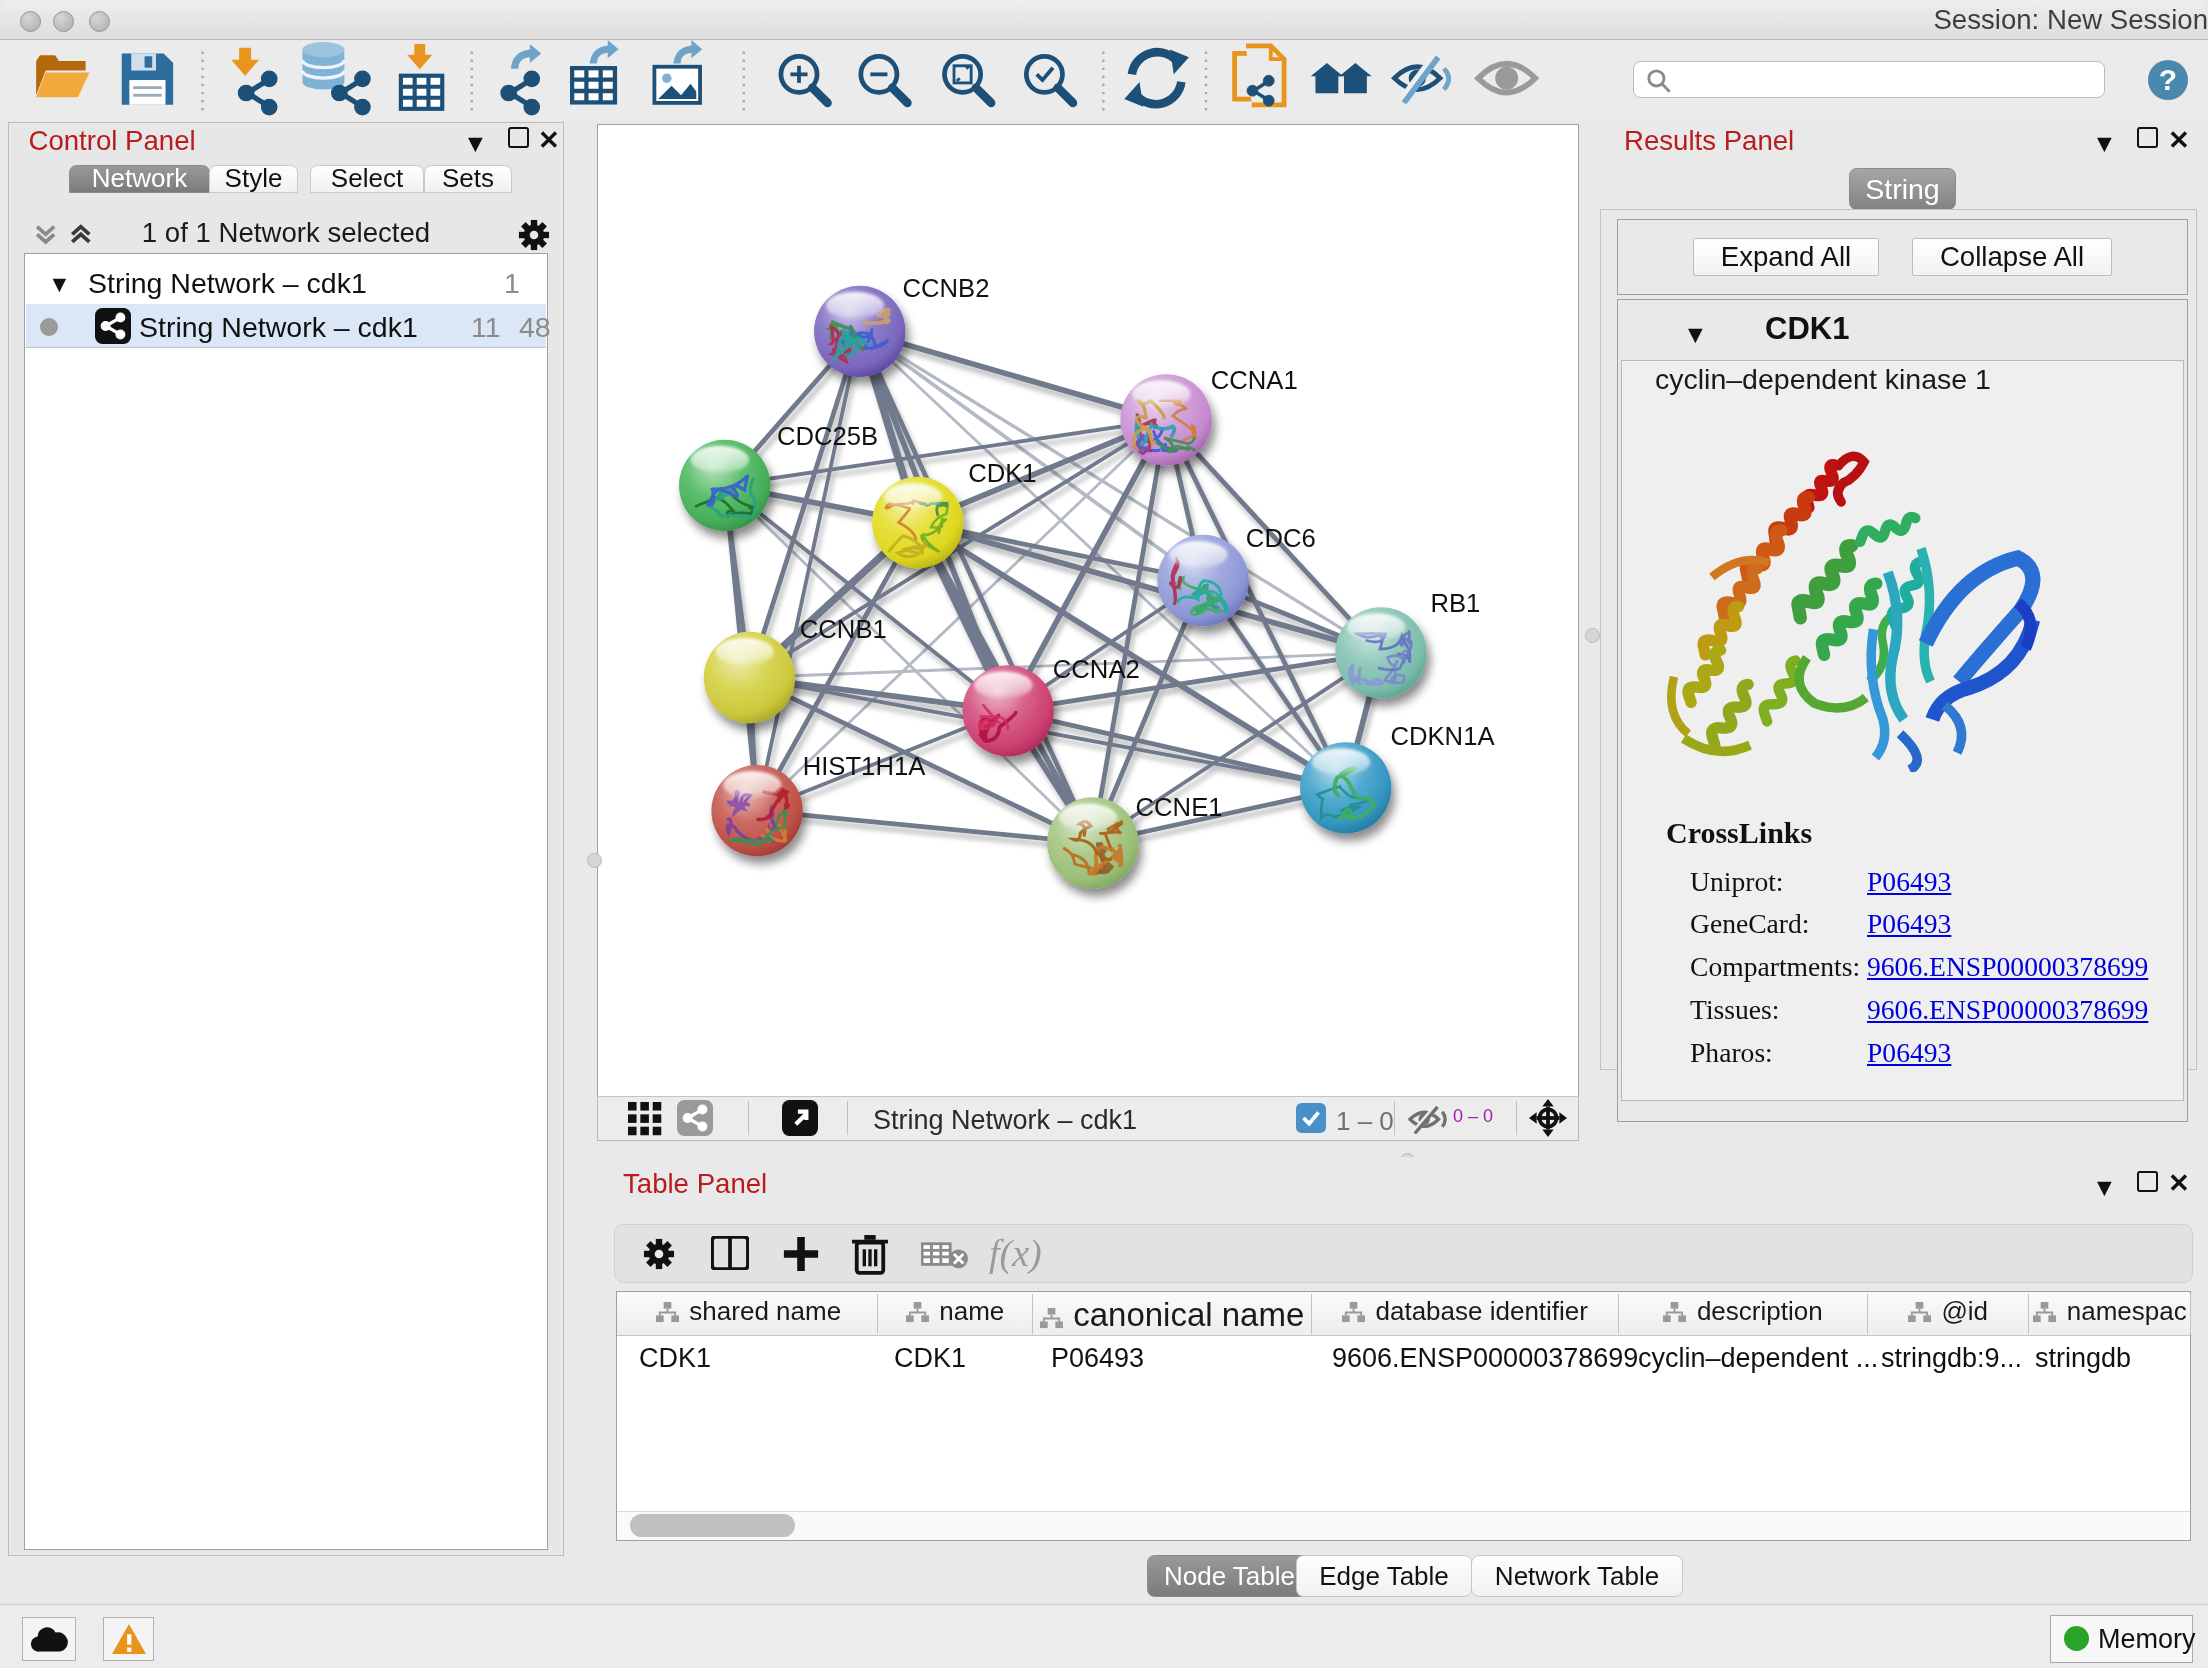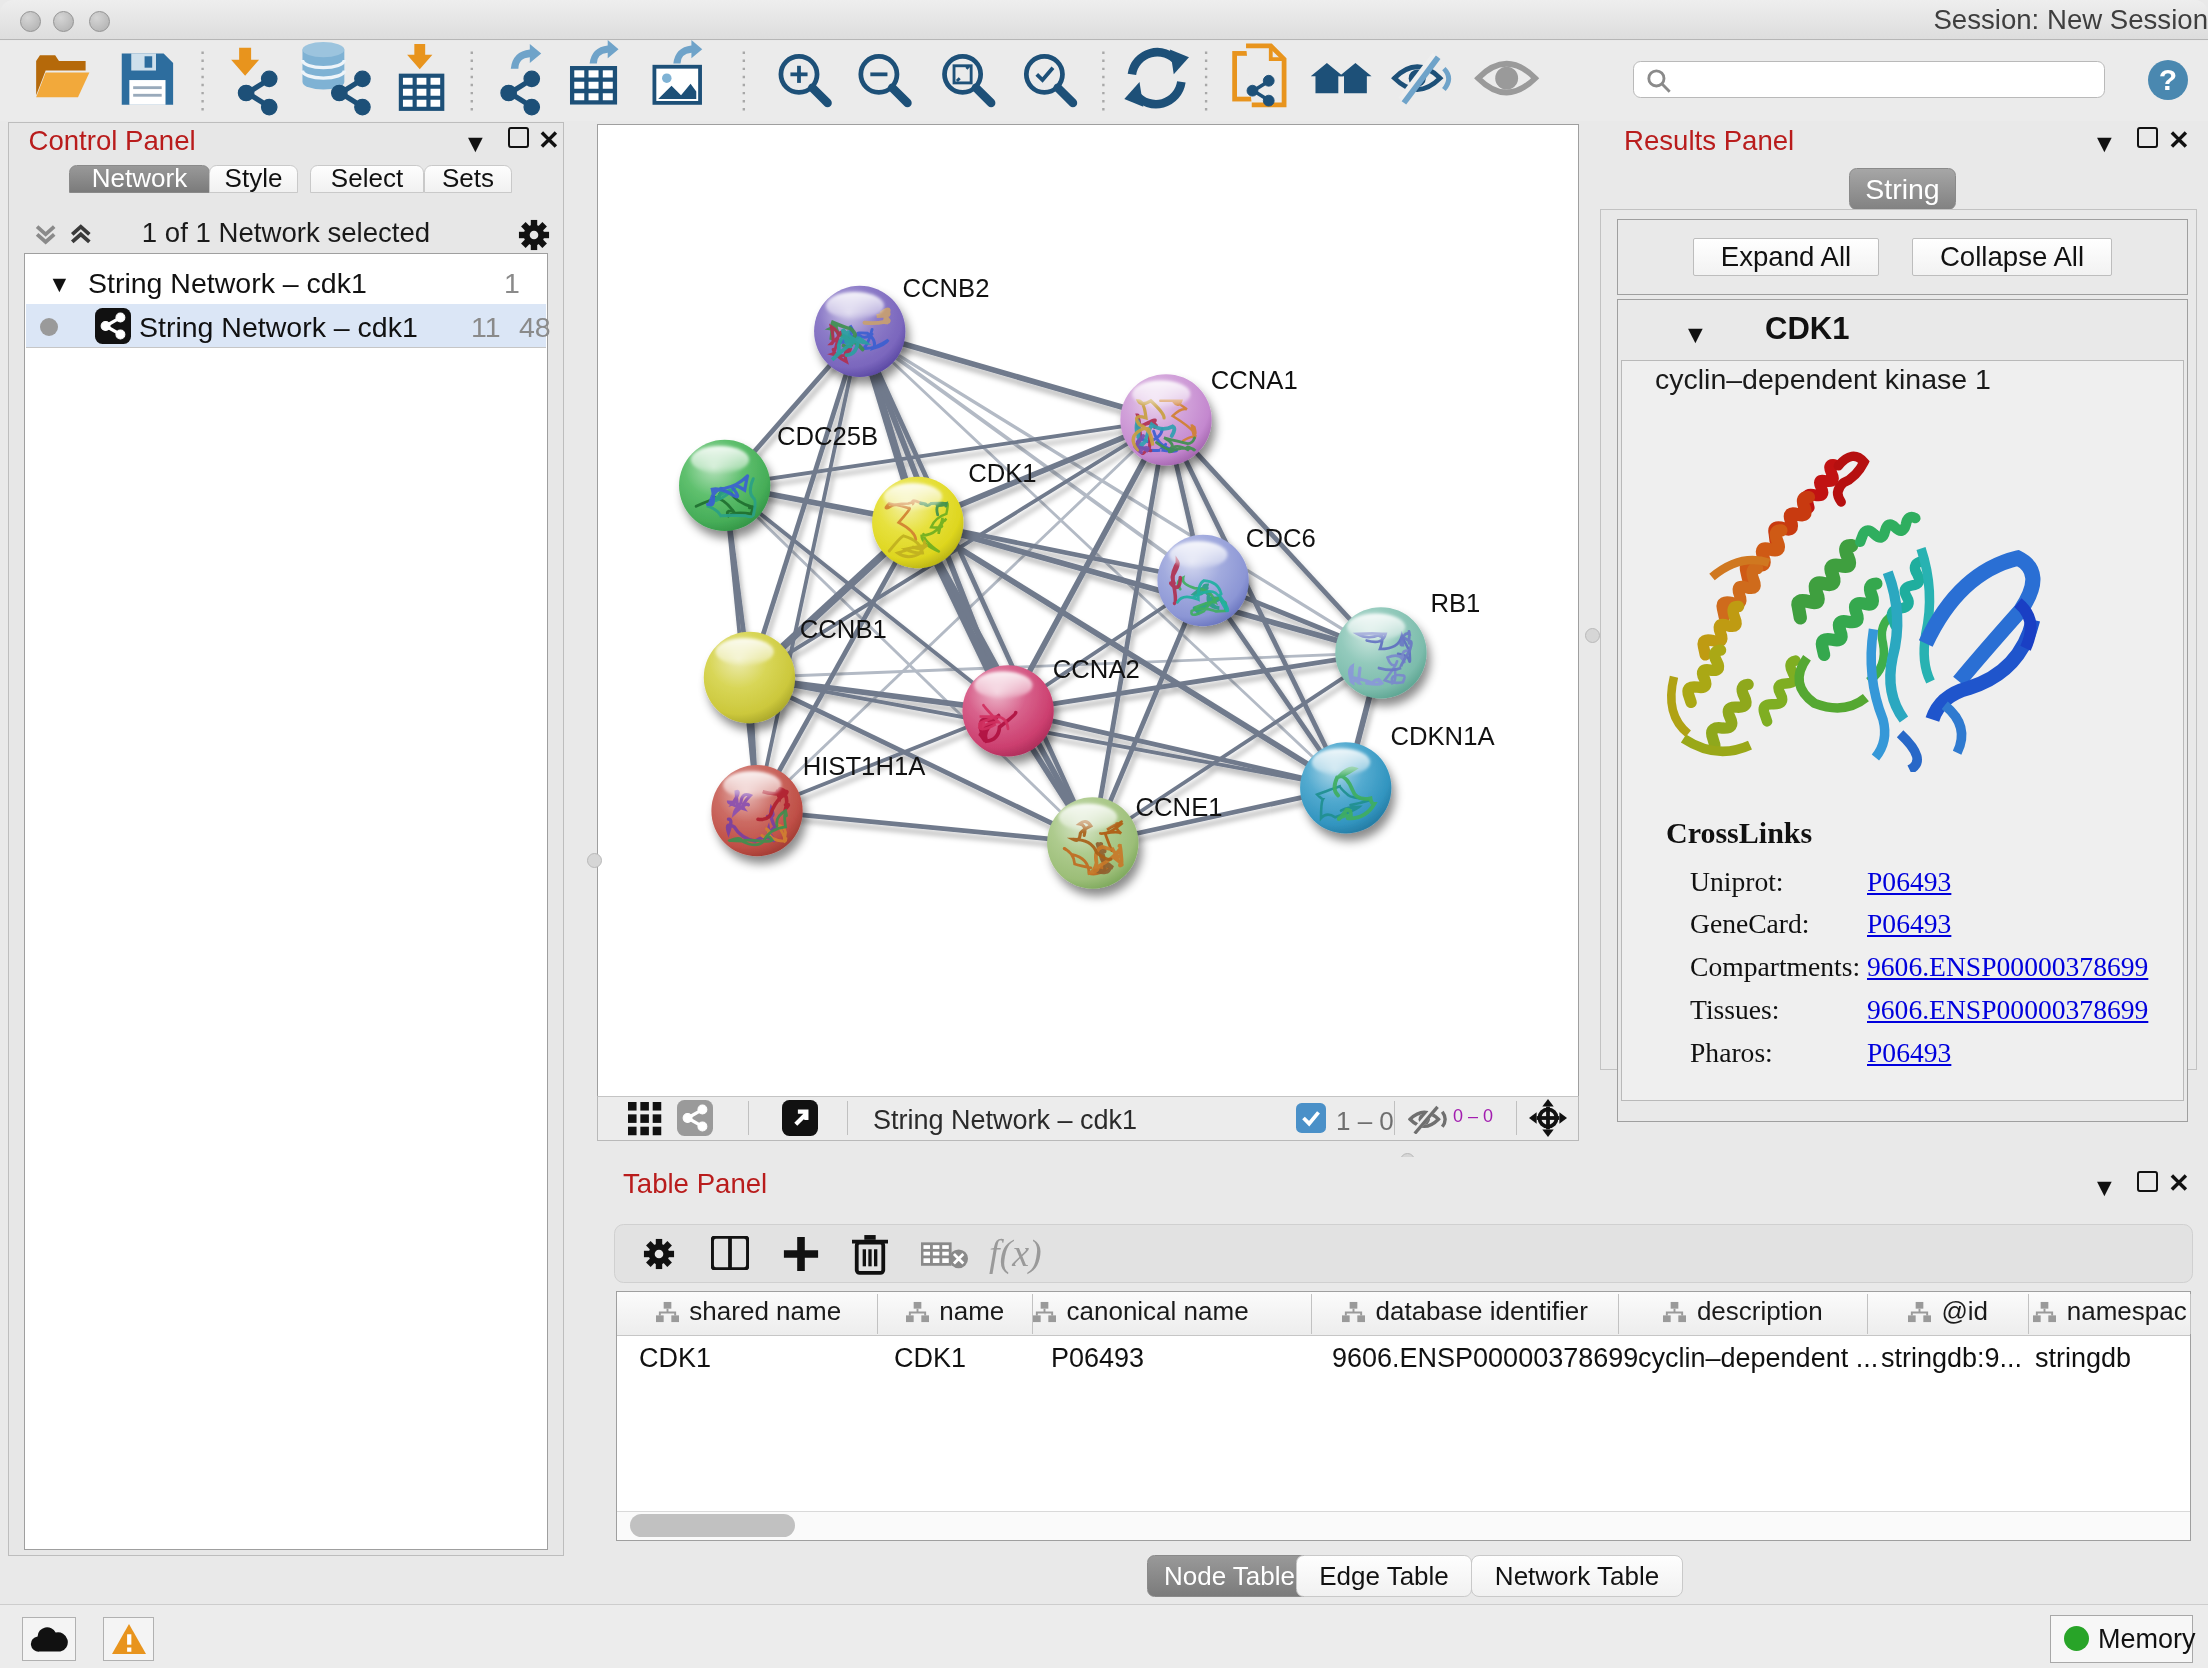--- a/index.html
+++ b/index.html
@@ -666,21 +666,21 @@
 <div class="ab" style="left:877px;top:1294px;width:1px;height:40px;background:#c2c2c2"></div>
 <div class="ab" style="left:877px;top:1296px;width:155px;text-align:center;font-size:26px;color:#1a1a1a;white-space:nowrap;overflow:hidden"><svg width="25" height="23" viewBox="0 0 26 24" style="vertical-align:-3.8px;margin-right:9.5px">
       <g fill="#9a9a9a">
         <rect x="9" y="1" width="8" height="7"></rect>
         <rect x="1" y="15" width="8" height="7"></rect>
         <rect x="17" y="15" width="8" height="7"></rect>
       </g>
       <path d="M13 8 V12 M5 15 V12 H21 V15" stroke="#9a9a9a" stroke-width="2" fill="none"></path>
     </svg>name</div>
 <div class="ab" style="left:1032px;top:1294px;width:1px;height:40px;background:#c2c2c2"></div>
-<div class="ab" style="left:1032px;top:1296px;width:279px;text-align:left;font-size:26px;color:#1a1a1a;white-space:nowrap;overflow:hidden"><svg width="25" height="23" viewBox="0 0 26 24" style="vertical-align:-3.8px;margin-right:9.5px">
+<div class="ab" style="left:1032px;top:1296px;width:279px;text-align:center;font-size:33px;color:#1a1a1a;white-space:nowrap;overflow:hidden"><svg width="25" height="23" viewBox="0 0 26 24" style="vertical-align:-3.8px;margin-right:9.5px">
       <g fill="#9a9a9a">
         <rect x="9" y="1" width="8" height="7"></rect>
         <rect x="1" y="15" width="8" height="7"></rect>
         <rect x="17" y="15" width="8" height="7"></rect>
       </g>
       <path d="M13 8 V12 M5 15 V12 H21 V15" stroke="#9a9a9a" stroke-width="2" fill="none"></path>
     </svg>canonical name</div>
 <div class="ab" style="left:1311px;top:1294px;width:1px;height:40px;background:#c2c2c2"></div>
 <div class="ab" style="left:1311px;top:1296px;width:307px;text-align:center;font-size:26px;color:#1a1a1a;white-space:nowrap;overflow:hidden"><svg width="25" height="23" viewBox="0 0 26 24" style="vertical-align:-3.8px;margin-right:9.5px">
       <g fill="#9a9a9a">

